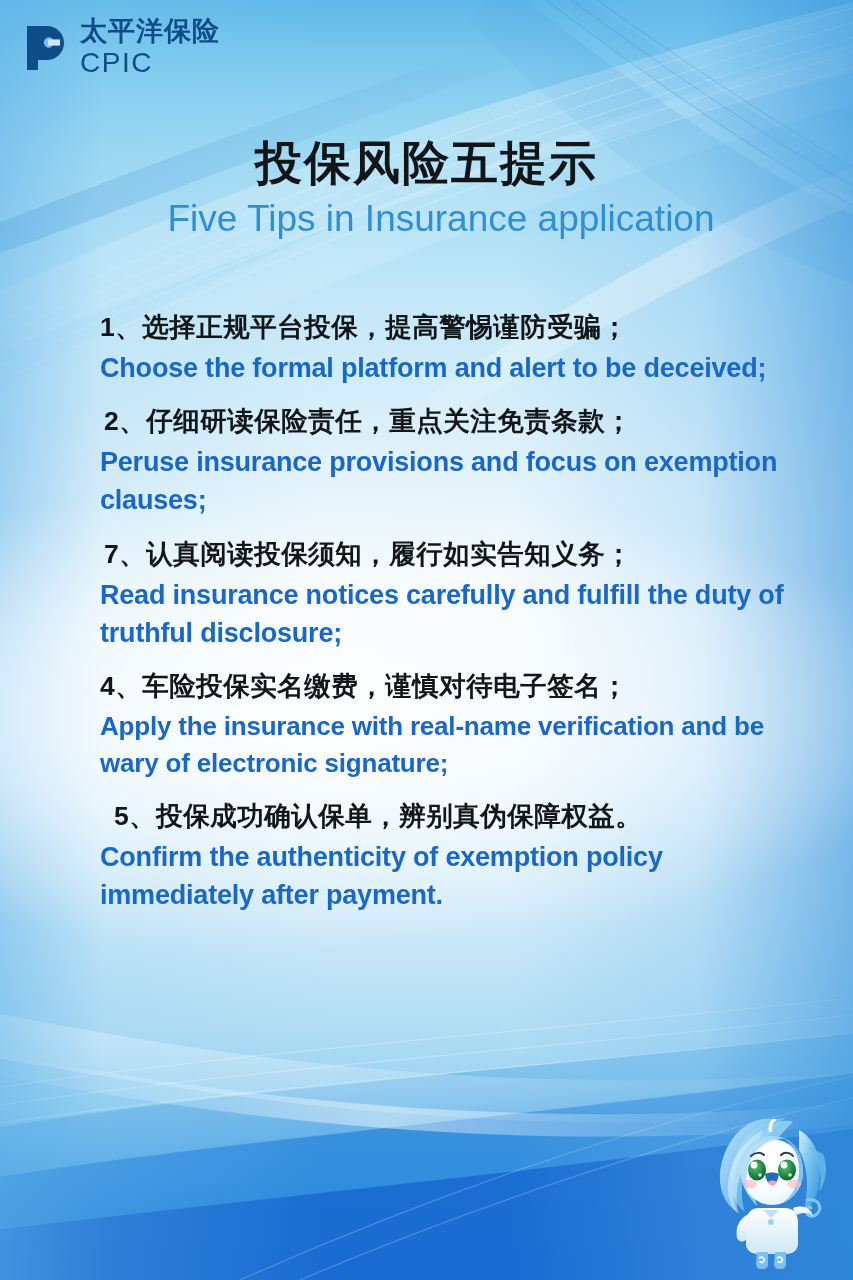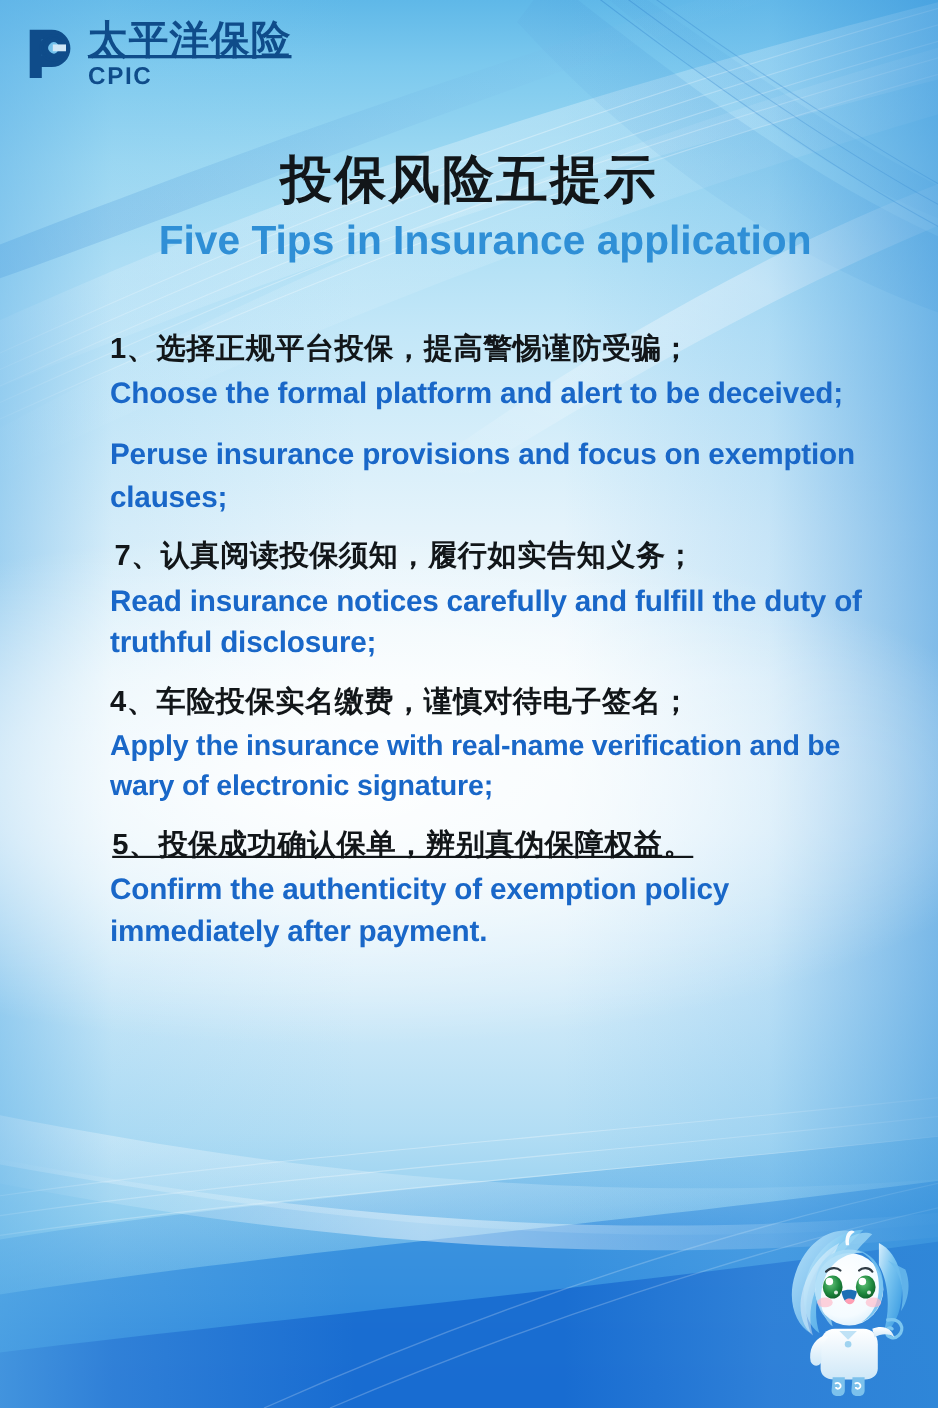--- a/index.html
+++ b/index.html
@@ -78,30 +78,29 @@
     left: 24px;
     top: 18px;
     display: flex;
     align-items: center;
     gap: 10px;
     z-index: 6;
   }
   .logo-mark { width: 46px; height: 48px; flex: 0 0 auto; }
   .logo-words { display: flex; flex-direction: column; line-height: 1; }
   .logo-cn {
-    font-size: 36px;
+    font-size: 27px;
     font-weight: 700;
     color: #0f4c8a;
     letter-spacing: 1px;
     white-space: nowrap;
-    text-decoration: underline;
   }
   .logo-en {
-    font-size: 22px;
-    font-weight: 700;
+    font-size: 28px;
+    font-weight: 400;
     color: #0f4c8a;
     letter-spacing: 1.5px;
     margin-top: 4px;
   }
 
   
   .title-wrap {
     position: absolute;
     top: 136px;
     left: 0;
@@ -112,32 +111,32 @@
   .title-cn {
     font-size: 47px;
     font-weight: 700;
     color: #121619;
     letter-spacing: 2px;
     line-height: 1.16;
     margin: 0;
   }
   .title-en {
     font-size: 37px;
-    font-weight: 700;
+    font-weight: 400;
     color: #2f8fd6;
     letter-spacing: 0px;
     line-height: 1.2;
     margin: 6px 0 0 0;
     padding-left: 29px;
   }
 
   
   .tips {
     position: absolute;
-    top: 300px;
+    top: 311px;
     left: 96px;
     width: 700px;
     z-index: 5;
   }
   .tip { margin-bottom: 18px; }
   .tip:last-child { margin-bottom: 0; }
 
   .tip-cn {
     font-size: 26.5px;
     font-weight: 700;
@@ -154,21 +153,21 @@
     line-height: 1.42;
     margin: 4px;
     letter-spacing: -0.2px;
   }
 
   
   .tip-n1 .tip-cn { margin-left: 4px; }
   .tip-n2 .tip-cn { margin-left: 8px; }
   .tip-n3 .tip-cn { margin-left: 8px; }
   .tip-n4 .tip-cn { margin-left: 4px; }
-  .tip-n5 .tip-cn { margin-left: 6px; text-decoration: underline; }
+  .tip-n5 .tip-cn { margin-left: 18px; }
   .tip-n4 .tip-en { font-size: 26px; }
 
   
   .mascot {
     position: absolute;
     right: 18px;
     bottom: 8px;
     width: 128px;
     height: 160px;
     z-index: 7;
@@ -281,20 +280,21 @@
   </div>
 
   <div class="tips">
 
     <div class="tip tip-n1">
       <p class="tip-cn">1、选择正规平台投保，提高警惕谨防受骗；</p>
       <p class="tip-en">Choose the formal platform and alert to be deceived;</p>
     </div>
 
     <div class="tip tip-n2">
+      <p class="tip-cn">2、仔细研读保险责任，重点关注免责条款；</p>
       <p class="tip-en">Peruse insurance provisions and focus on exemption clauses;</p>
     </div>
 
     <div class="tip tip-n3">
       <p class="tip-cn">7、认真阅读投保须知，履行如实告知义务；</p>
       <p class="tip-en">Read insurance notices carefully and fulfill the duty of truthful disclosure;</p>
     </div>
 
     <div class="tip tip-n4">
       <p class="tip-cn">4、车险投保实名缴费，谨慎对待电子签名；</p>

